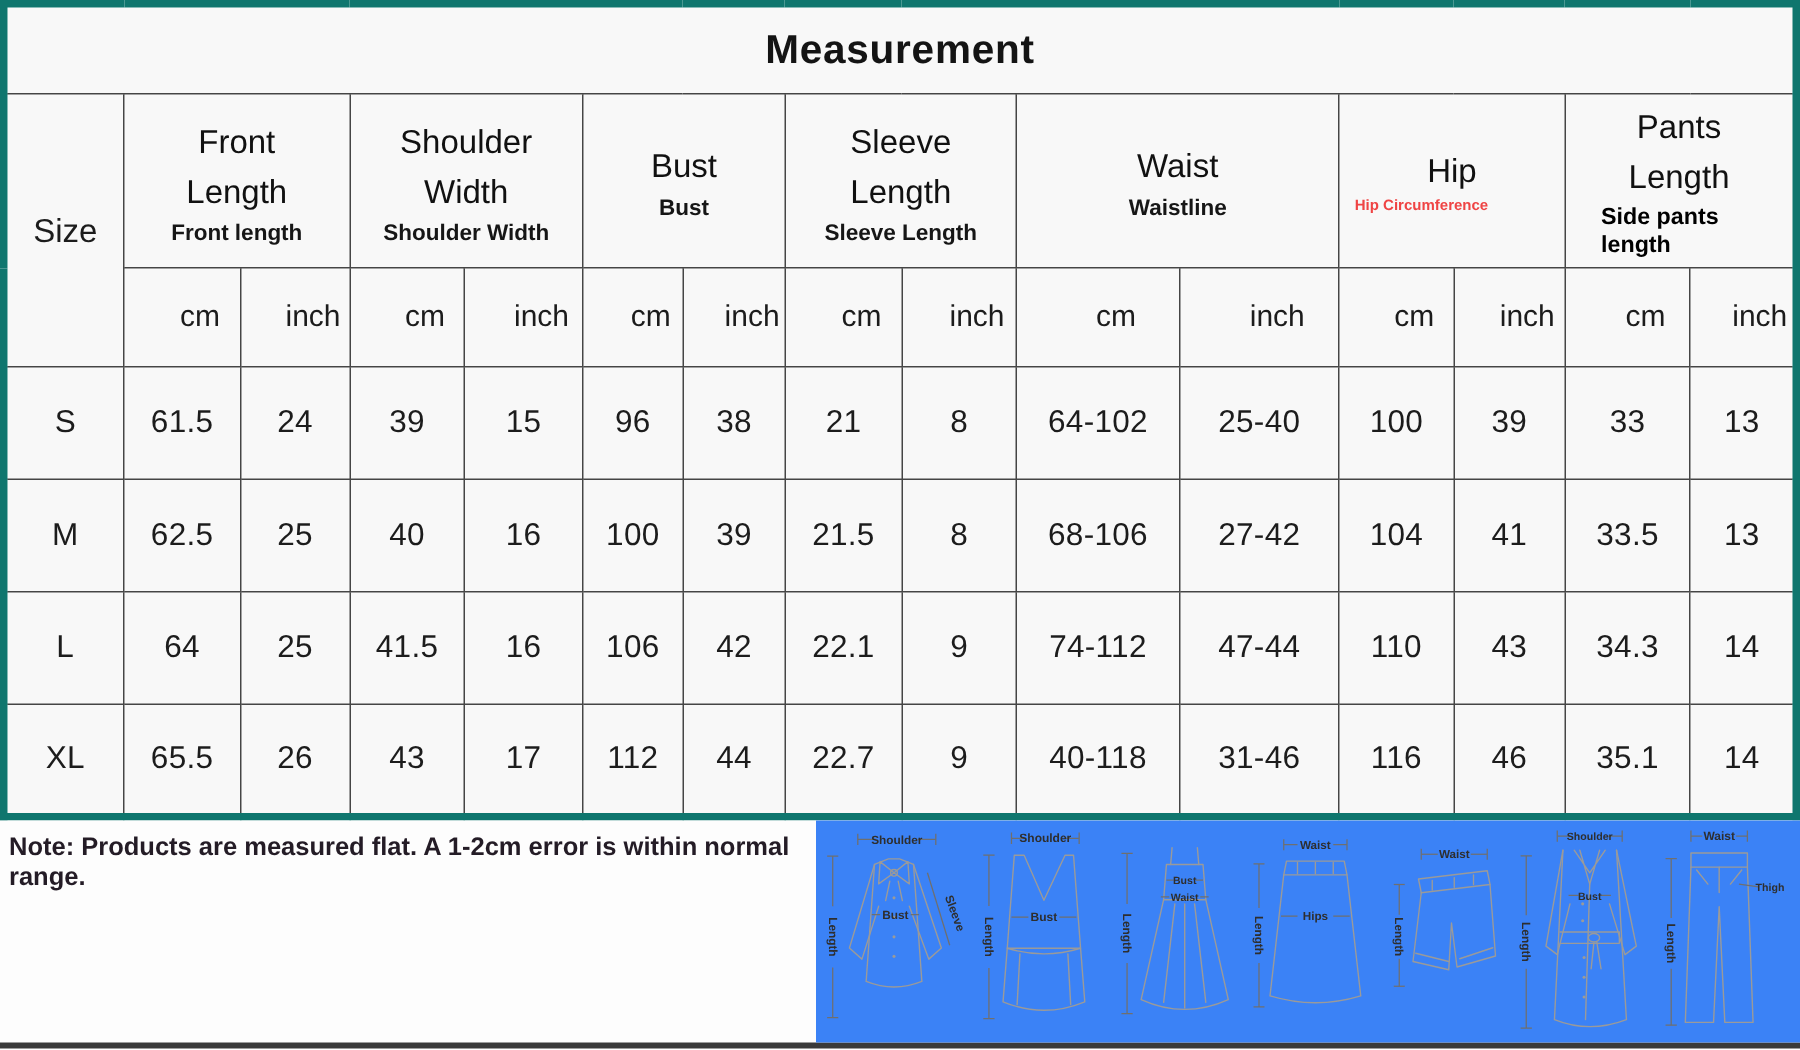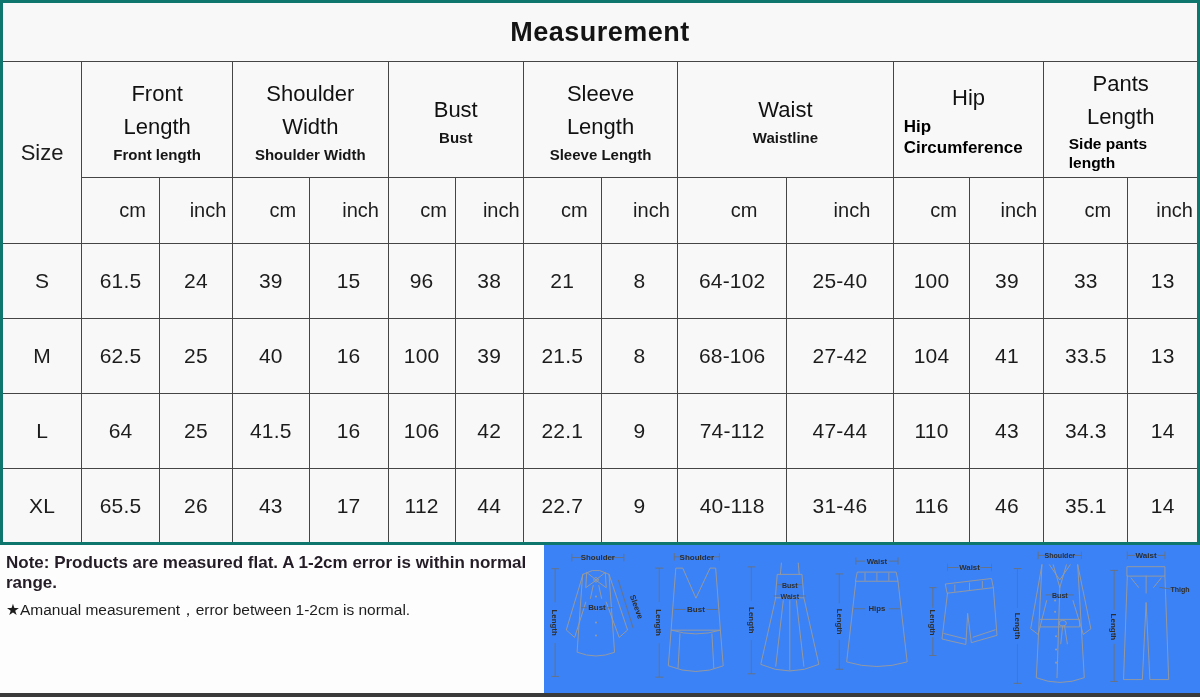--- a/index.html
+++ b/index.html
@@ -10,21 +10,21 @@
     height: 700px;
     background: #ffffff;
     font-family: "Liberation Sans", sans-serif;
     color: #1c1c1c;
     overflow: hidden;
   }
   table.size-table {
     width: 1200px;
     border-collapse: collapse;
     table-layout: fixed;
-    border: 3px solid #0f766e;
+    border: 5px solid #0f766e;
   }
   table.size-table td {
     border: 1px solid #454545;
     text-align: center;
     vertical-align: middle;
     background: #f8f8f8;
     overflow: hidden;
   }
   .title-cell {
     height: 60px;
@@ -44,27 +44,27 @@
     margin: 0 auto;
   }
   .hmain-wide { width: 140px; }
   .hsub {
     font-size: 15px;
     font-weight: 700;
     margin-top: 3px;
     color: #161616;
   }
   .hsub-hip {
-    font-size: 17px;
+    font-size: 10px;
     font-weight: 700;
     text-align: left;
     width: 96px;
     margin: 2px 0 0 10px;
     line-height: 1.25;
-    color: #000000;
+    color: #ef4444;
   }
   .hsub-pants {
     font-size: 15.5px;
     font-weight: 700;
     text-align: left;
     width: 104px;
     margin: 2px auto 0;
     line-height: 1.2;
     color: #000000;
   }
@@ -236,21 +236,20 @@
       <td>46</td>
       <td>35.1</td>
       <td>14</td>
     </tr>
   </tbody>
     </table>
 
   <div class="bottom">
     <div class="notes">
       <div class="note-line1">Note: Products are measured flat. A 1-2cm error is within normal range.</div>
-      <div class="note-line2">★Amanual measurement，error between 1-2cm is normal.</div>
     </div>
     <div class="diagrams">
 
       <svg width="104" height="140" viewBox="0 0 112 148">
         <line class="dim" x1="30" y1="10" x2="43" y2="10"></line>
           <line class="dim" x1="73" y1="10" x2="86" y2="10"></line>
         <line class="dim" x1="30" y1="6" x2="30" y2="14"></line>
           <line class="dim" x1="86" y1="6" x2="86" y2="14"></line>
         <text class="dim-label" x="58" y="13" text-anchor="middle">Shoulder</text>
         <line class="dim" x1="12" y1="22" x2="12" y2="58"></line>

